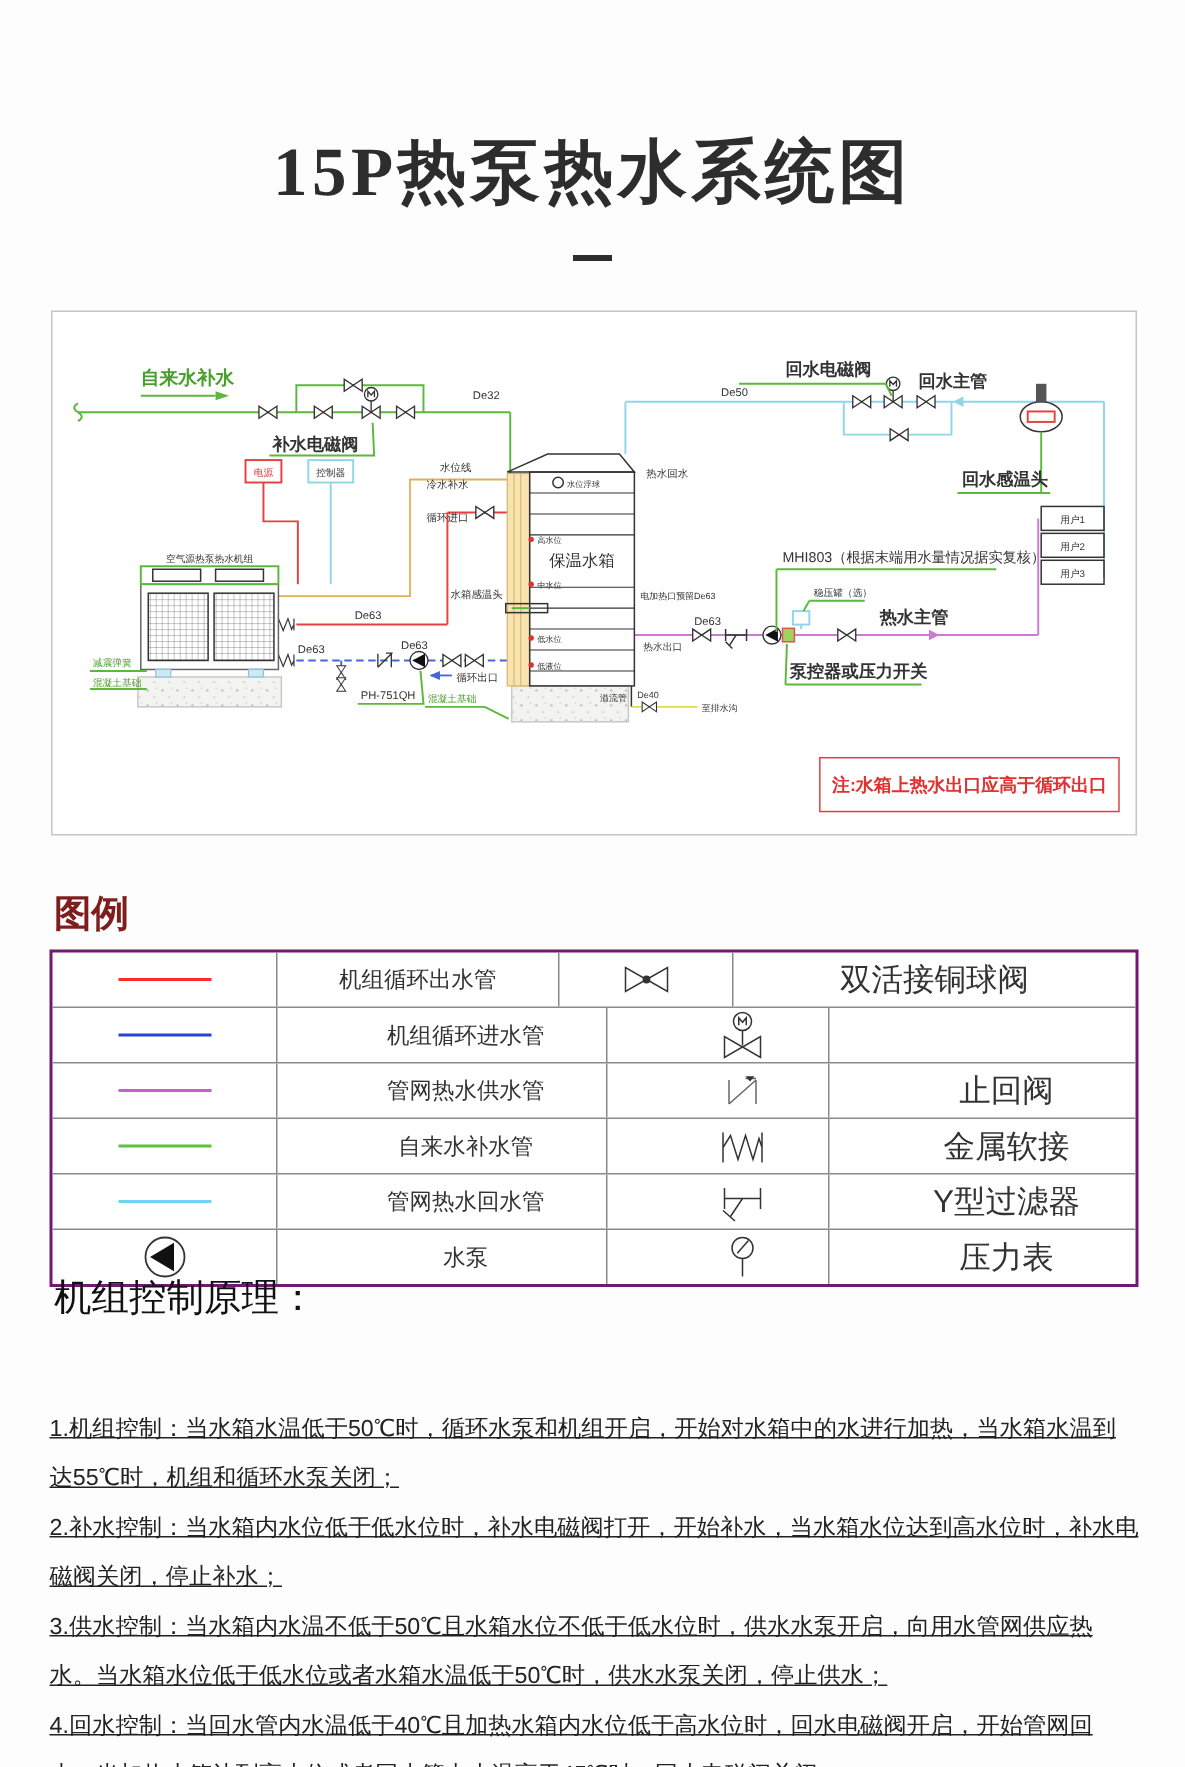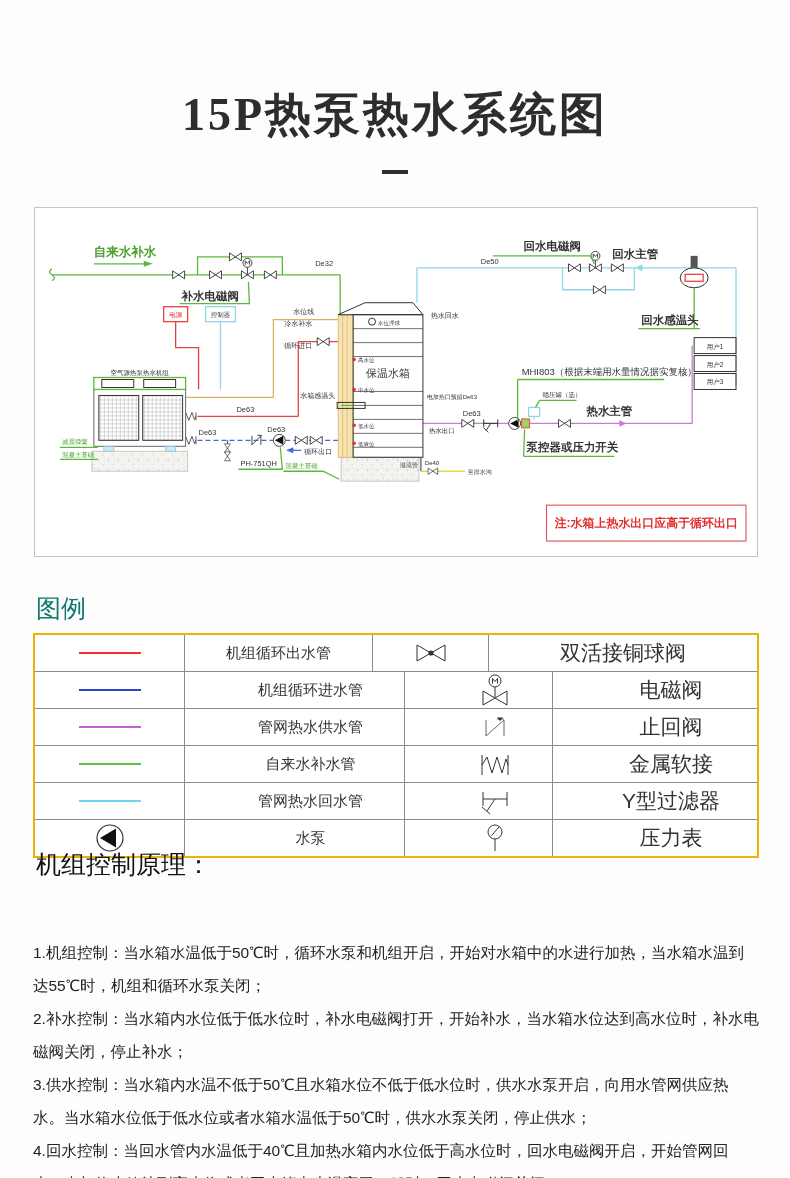--- a/index.html
+++ b/index.html
@@ -22,36 +22,36 @@
   .s-grn{stroke:#5cb83c;fill:none;stroke-width:1.3}
   .s-red{stroke:#e64040;fill:none;stroke-width:1.3}
   .s-cyn{stroke:#8fd6e8;fill:none;stroke-width:1.3}
   .s-pur{stroke:#ca7bd4;fill:none;stroke-width:1.3}
   .s-blu{stroke:#4466d9;fill:none;stroke-width:1.3;stroke-dasharray:5 3}
   .s-yel{stroke:#e3d84e;fill:none;stroke-width:1.3}
   .s-org{stroke:#e2ae5c;fill:none;stroke-width:1.2}
   .sym{stroke:#333;stroke-width:0.9;fill:#fff}
   .t-g{fill:#4aa02c}.t-r{fill:#e03030}
   
-  .legend-heading{position:absolute;left:36px;top:592px;font-size:25px;font-weight:400;color:#0f766e;}
-  .legend{position:absolute;left:33px;top:633px;width:722px;border:2px solid #eab308;background:#fff;}
+  .legend-heading{position:absolute;left:36px;top:592px;font-size:25px;font-weight:700;color:#7f1d1d;}
+  .legend{position:absolute;left:33px;top:633px;width:722px;border:2px solid #701a75;background:#fff;}
   .lrow{display:flex;height:36px;}
   .lrow + .lrow{border-top:1px solid #8a8a8a;gap:32px;}
   .lc{display:flex;align-items:center;justify-content:center;box-sizing:border-box;}
   .lc1{width:150px;border-right:1px solid #8a8a8a;}
   .lc2{width:188px;border-right:1px solid #8a8a8a;font-size:15px;color:#333;}
   .lc3{width:116px;border-right:1px solid #8a8a8a;}
   .lc4{flex:1;font-size:21px;color:#333;}
   .sw{width:62px;height:2px;}
   .sw-red{background:#ff2a2a}.sw-blue{background:#2744cf}.sw-pur{background:#c45fd0}
   .sw-cyn{background:#6fd3ee}.sw-grn{background:#5fc043}
   
   .prin-heading{position:absolute;left:36px;top:848px;font-size:25px;font-weight:400;color:#111;}
   .prin{position:absolute;left:33px;top:936px;width:726px;font-size:15.5px;line-height:33px;color:#222;}
-  .prin p{margin:0;}
+  .prin p{margin:0;text-decoration:underline;}
 </style>
 </head>
 <body>
 
 <div class="page">
 
   <div class="title">15P热泵热水系统图</div>
   <div class="title-dash"></div>
 
   <div class="diagram">
@@ -295,21 +295,20 @@
       <div class="lc lc2">机组循环进水管</div>
       <div class="lc lc3">
         <svg width="44" height="34" viewBox="0 0 44 34">
           <circle cx="22" cy="8" r="6" fill="#fff" stroke="#333"></circle>
           <polyline points="19.5,10.5 19.5,5.5 22,8.5 24.5,5.5 24.5,10.5" fill="none" stroke="#333"></polyline>
           <line x1="22" y1="14" x2="22" y2="24" stroke="#333"></line>
           <polygon points="10,18 10,32 22,25" fill="#fff" stroke="#333"></polygon>
             <polygon points="34,18 34,32 22,25" fill="#fff" stroke="#333"></polygon>
         </svg>
       </div>
-      <div class="lc lc4">电磁阀</div>
     </div>
 
     <div class="lrow">
       <div class="lc lc1">
           <div class="sw sw-pur"></div>
         </div>
       <div class="lc lc2">管网热水供水管</div>
       <div class="lc lc3">
         <svg width="44" height="30" viewBox="0 0 44 30">
           <path d="M13,8 V24 M31,8 V24 M13,24 L31,8 M24,7 L31,7" fill="none" stroke="#666"></path>

